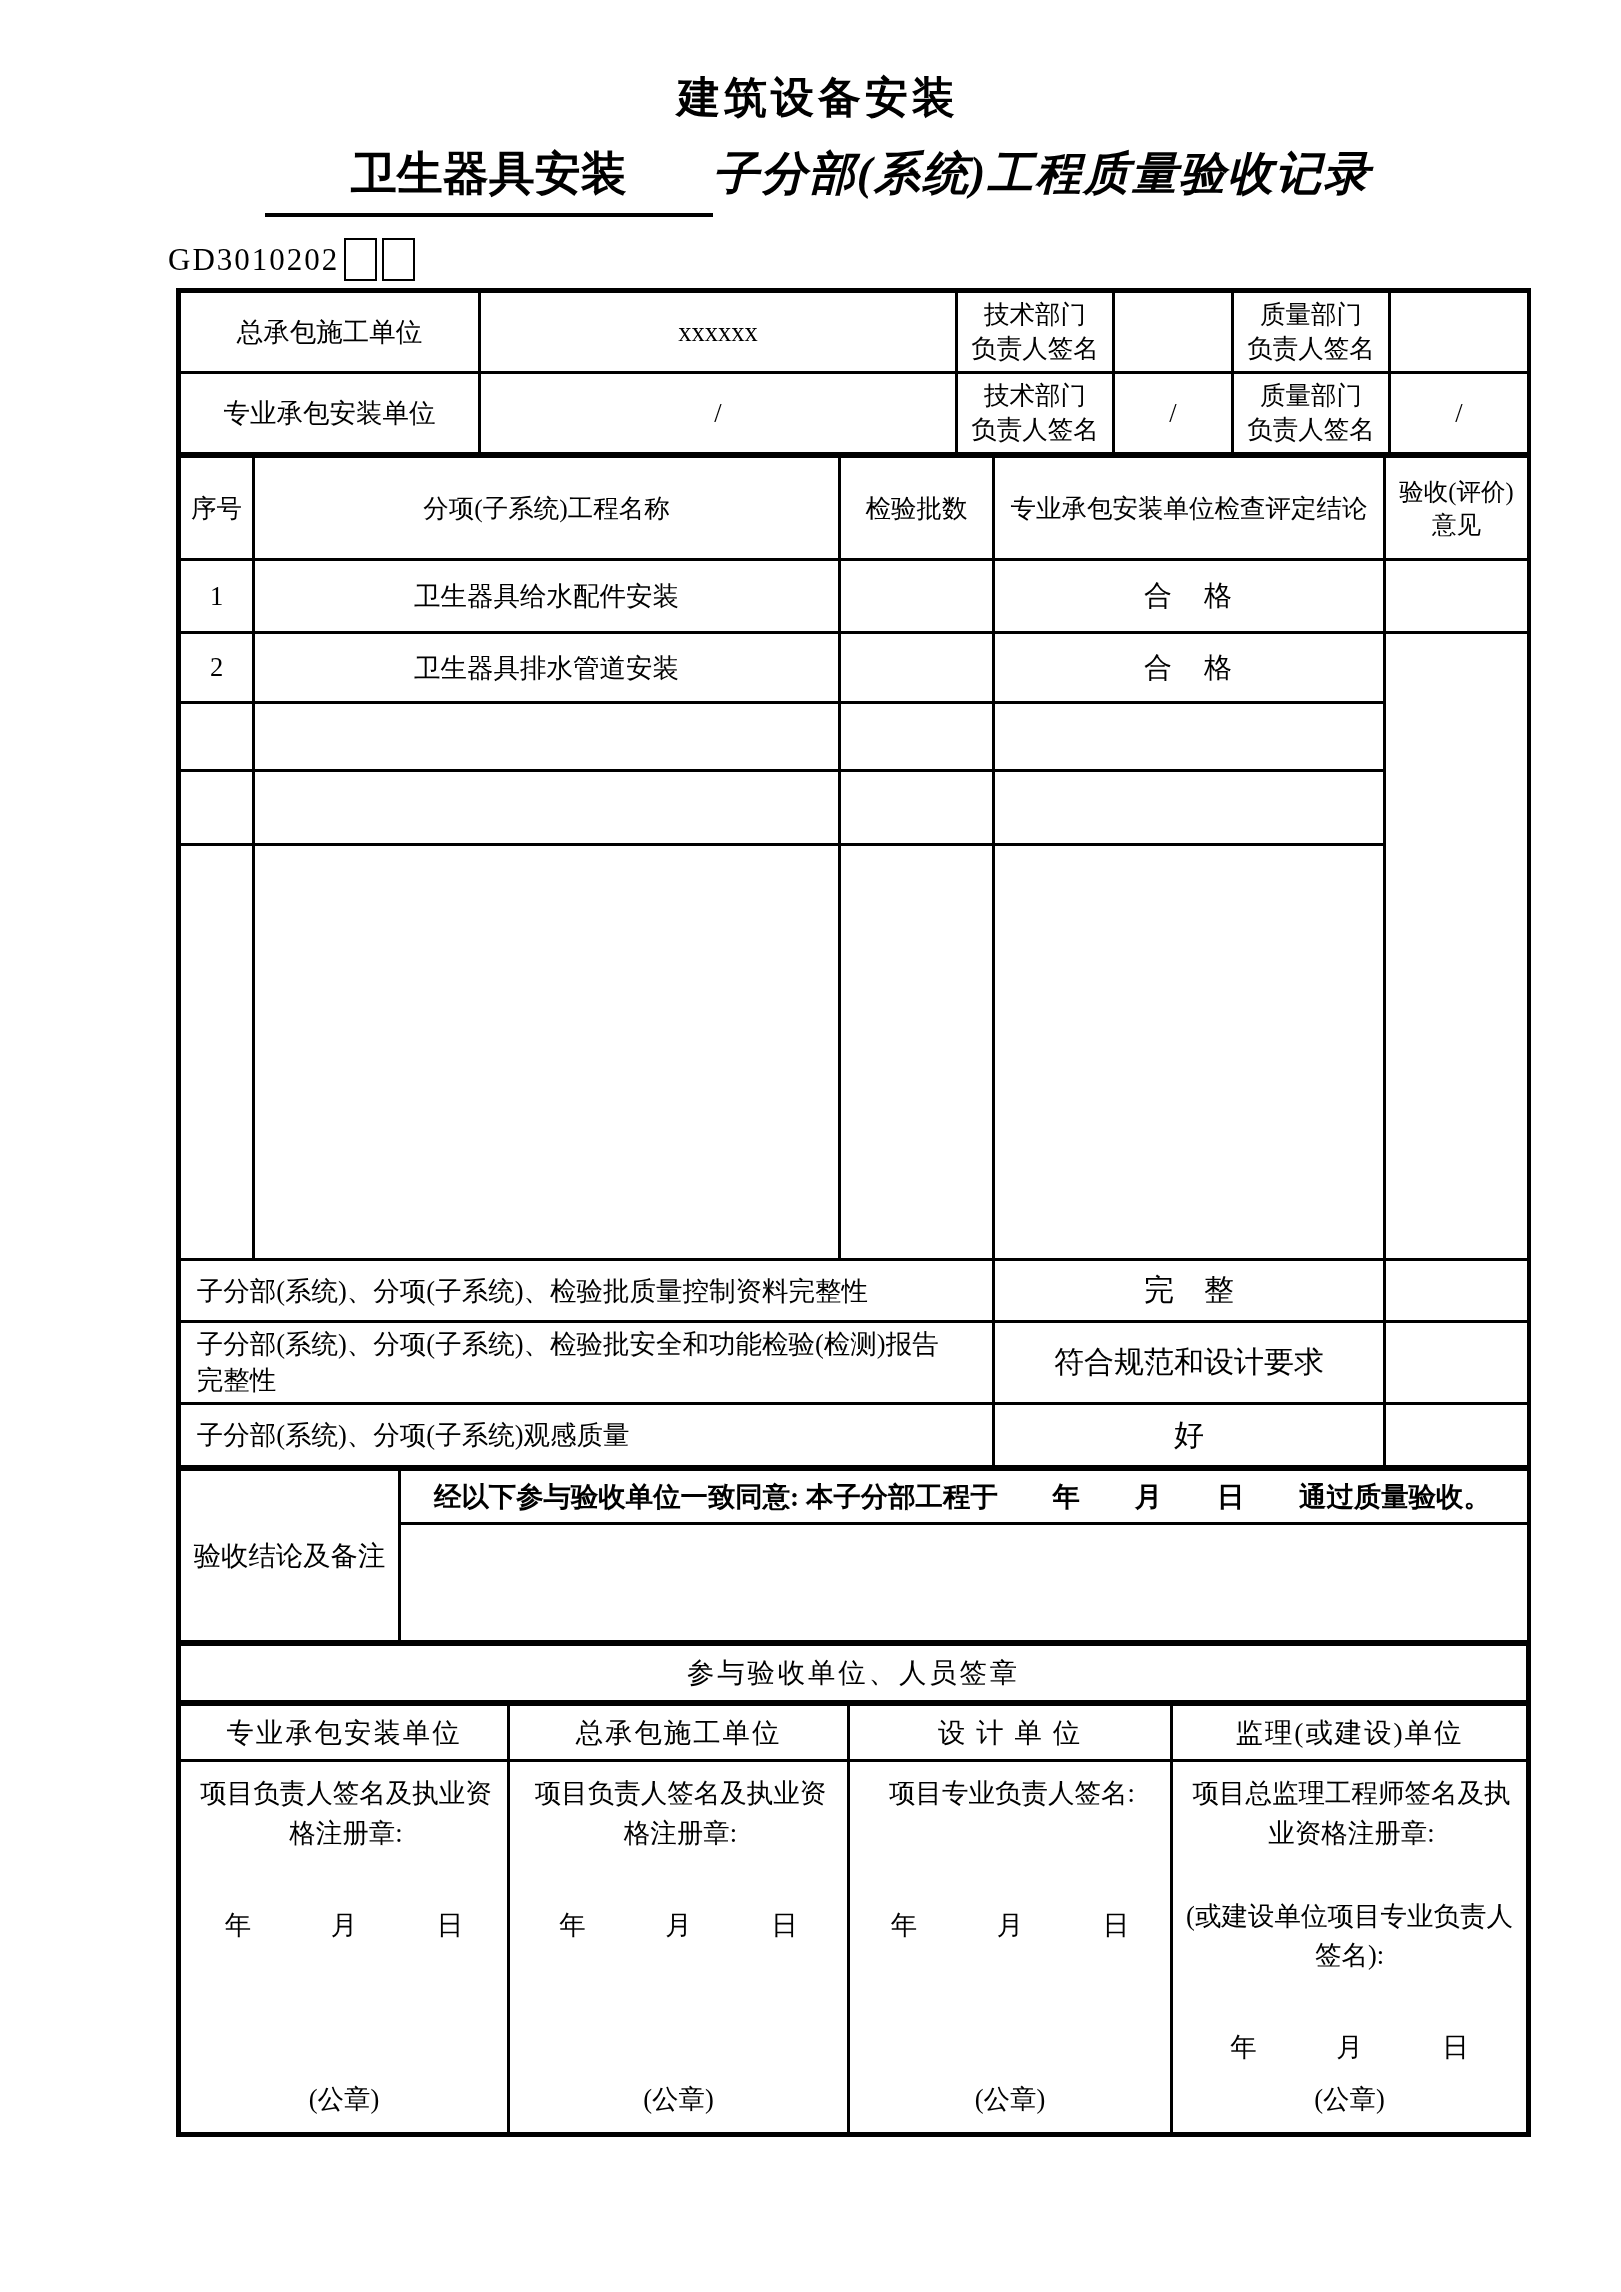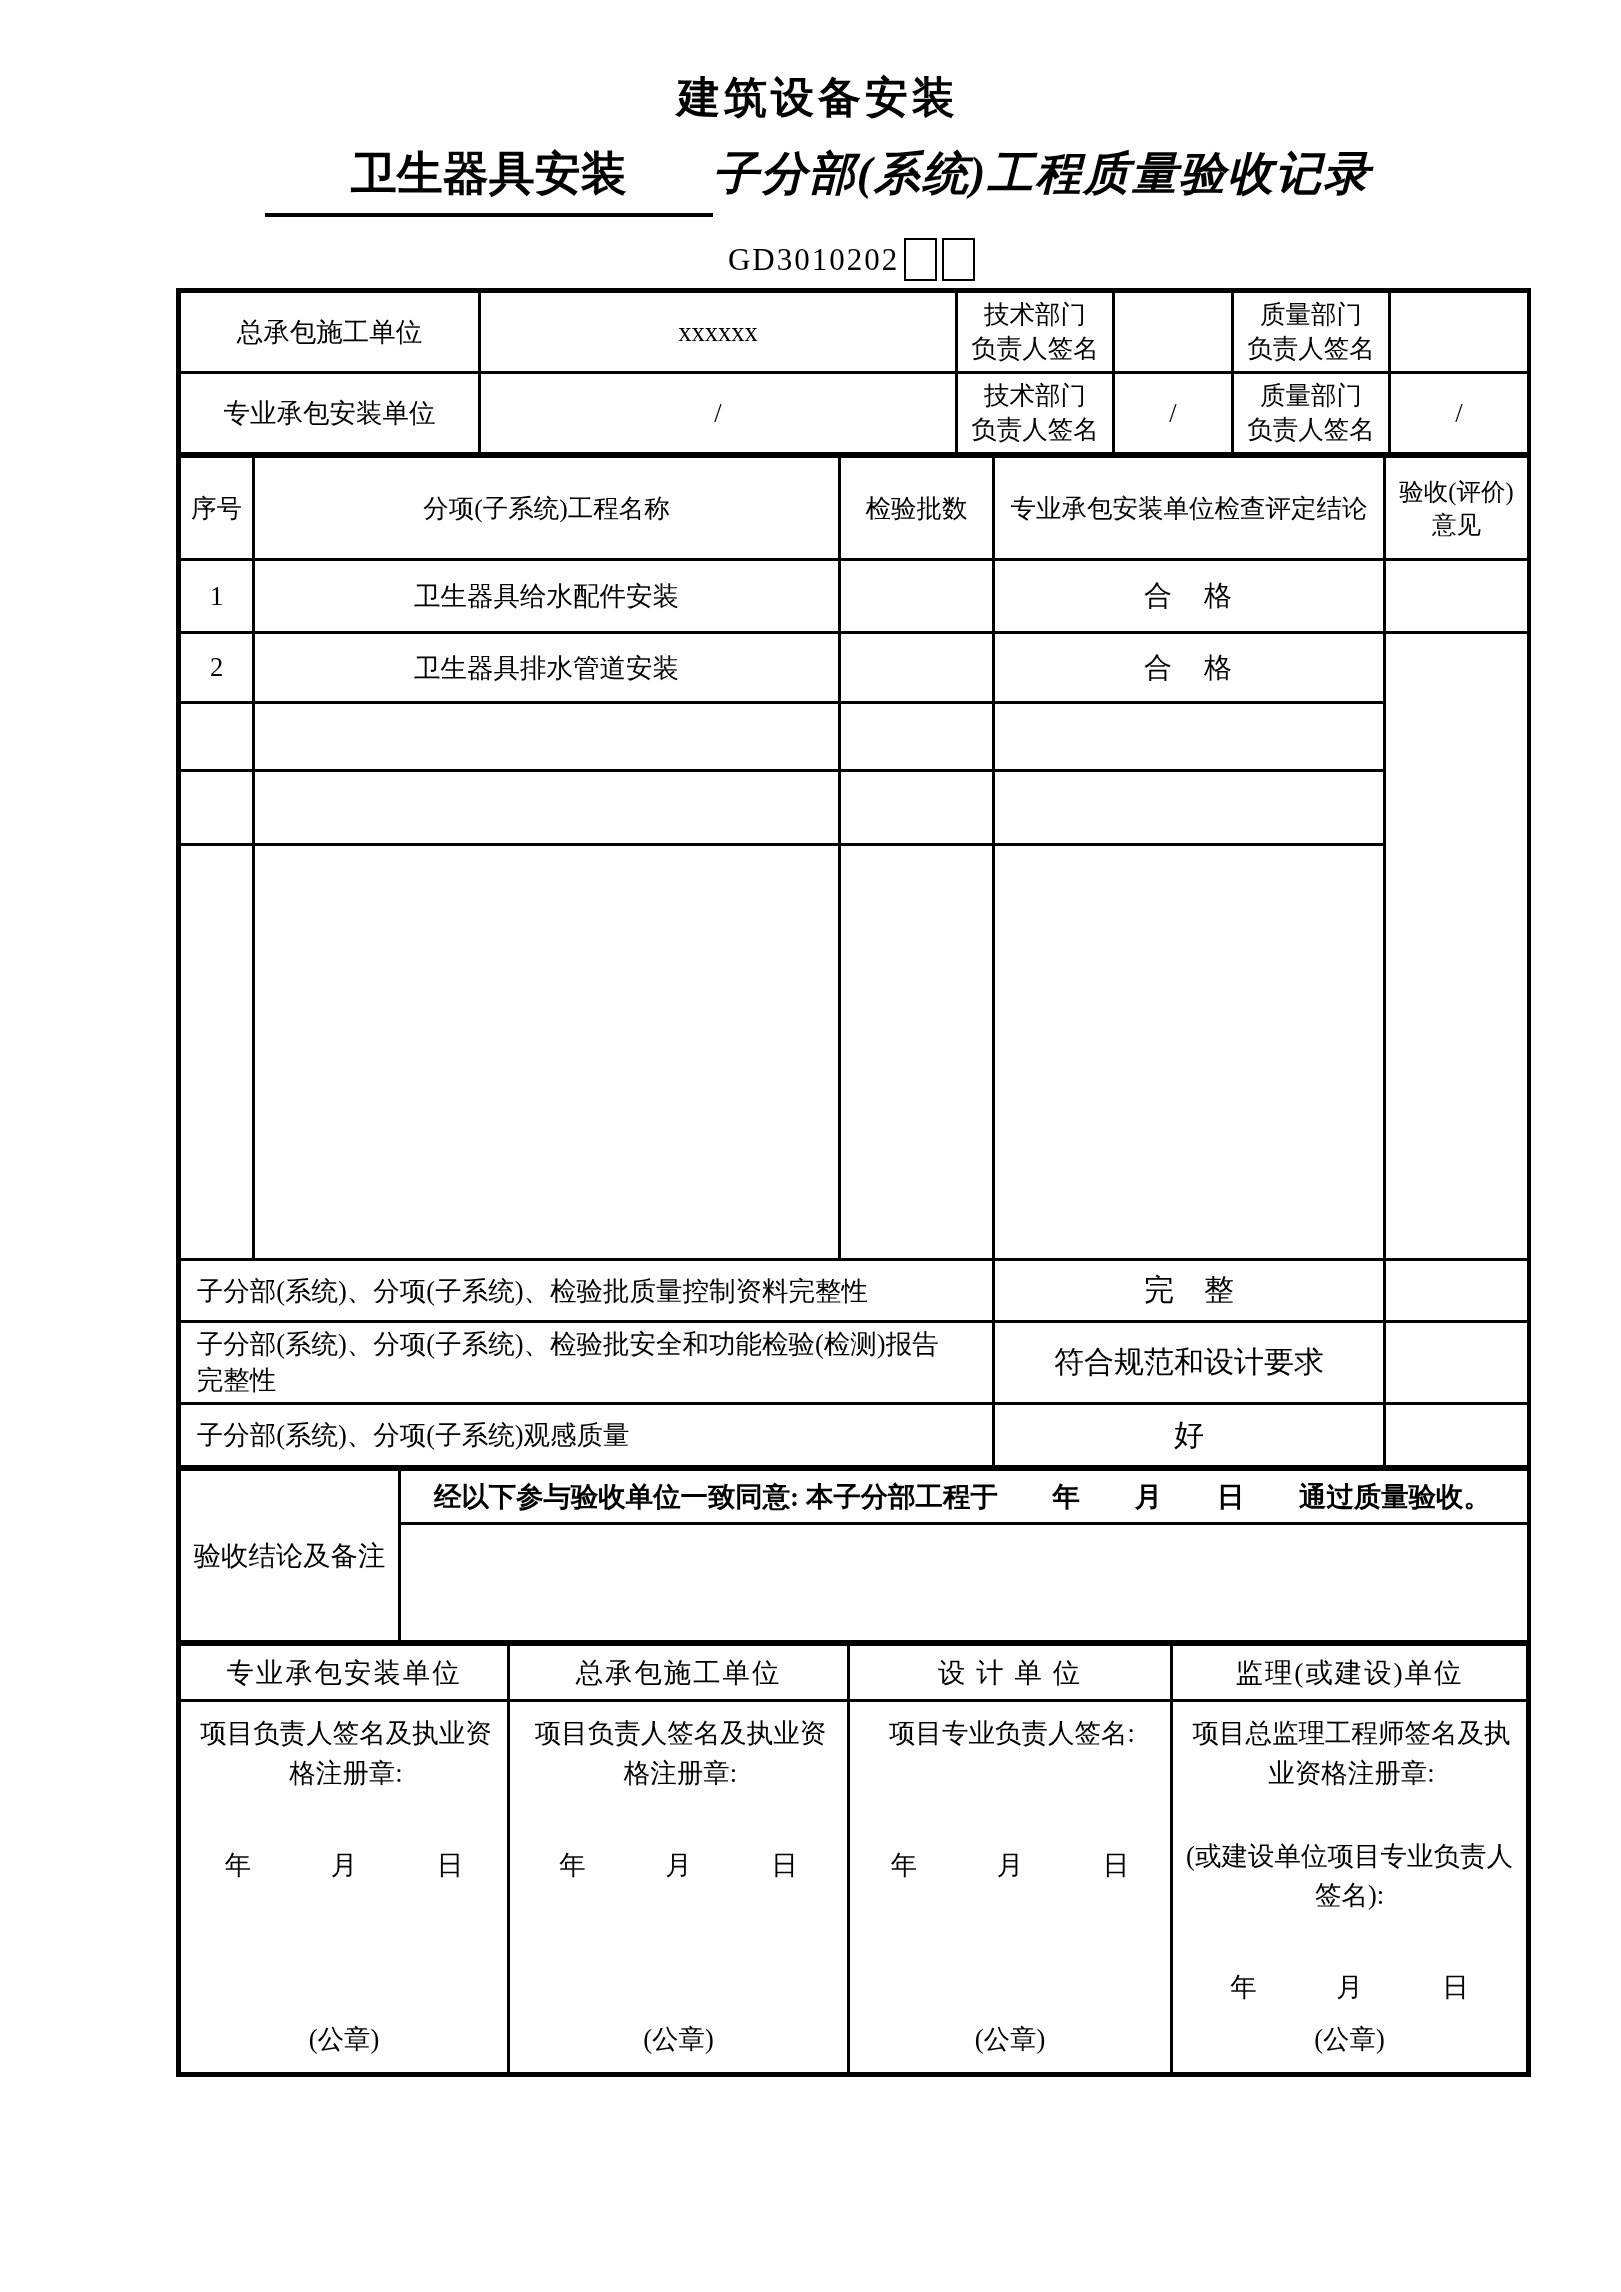--- a/index.html
+++ b/index.html
@@ -5,21 +5,21 @@
   html,body{margin:0;padding:0;background:#fff;}
   body{width:1621px;height:2293px;font-family:"Liberation Serif","DejaVu Serif",serif;color:#000;}
   .page{position:relative;width:1621px;height:2293px;background:#fff;overflow:hidden;padding-left:15px;}
 
   .title1{position:absolute;top:69px;left:0;width:100%;text-align:center;
           font-size:43px;font-weight:bold;letter-spacing:3.9px;}
   .title2{position:absolute;top:143px;left:0;width:100%;text-align:center;
           font-size:46px;font-weight:bold;white-space:nowrap;}
   .underlined{display:inline-block;border-bottom:4.9px solid #000;padding:0 86px 7.8px 86px;}
   .title2-rest{letter-spacing:2px;font-style:italic;}
-  .form-code{position:absolute;top:238px;left:176px;width:1351px;text-align:center;
+  .form-code{position:absolute;top:238px;left:168px;width:1351px;text-align:left;
              font-size:31px;letter-spacing:2px;}
   .code-box{display:inline-block;width:29px;height:39px;border:2.9px solid #000;
             vertical-align:bottom;margin-bottom:-2.9px;margin-left:4.9px;}
 
   .sheet{position:absolute;left:176px;top:288px;width:1351px;border:2.9px solid #000;}
   table{border-collapse:collapse;table-layout:fixed;width:100%;}
   td{border:3.9px solid #000;padding:0;text-align:center;vertical-align:middle;
      font-size:26.5px;overflow:hidden;}
   .pre{white-space:pre-line;line-height:1.35;}
   .small{font-size:25.5px;}
@@ -165,20 +165,27 @@
           <tr style="height:54px">
         <td rowspan="2" class="concl-label">验收结论及备注</td>
         <td class="concl-text">经以下参与验收单位一致同意: 本子分部工程于　　年　　月　　日　　通过质量验收。</td>
       </tr>
       <tr style="height:118px">
         <td></td>
       </tr>
     </tbody>
       </table>
 
+    <table>
+      <tbody>
+          <tr class="part-row" style="height:57px">
+        <td>参与验收单位、人员签章</td>
+      </tr>
+    </tbody>
+      </table>
 
     <table>
       <colgroup>
           <col style="width:329px">
           <col style="width:340px">
           <col style="width:323px">
           <col style="width:356px">
         </colgroup>
       <tbody>
           <tr class="sig-hdr" style="height:56px">

